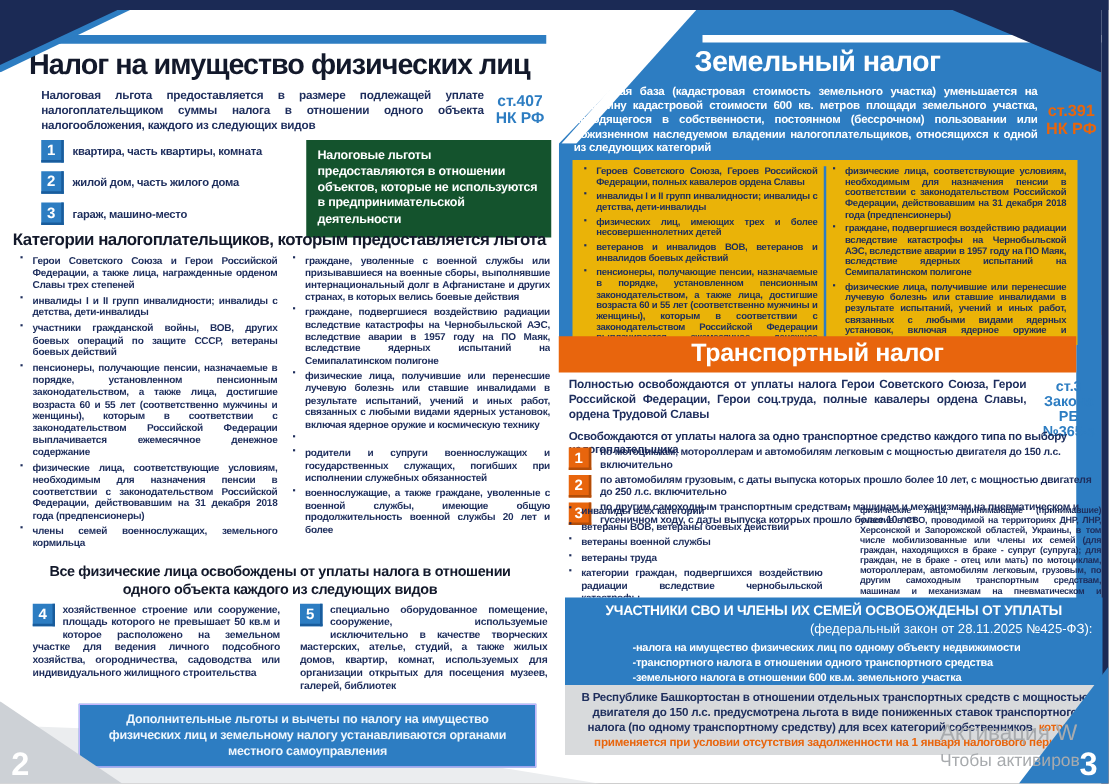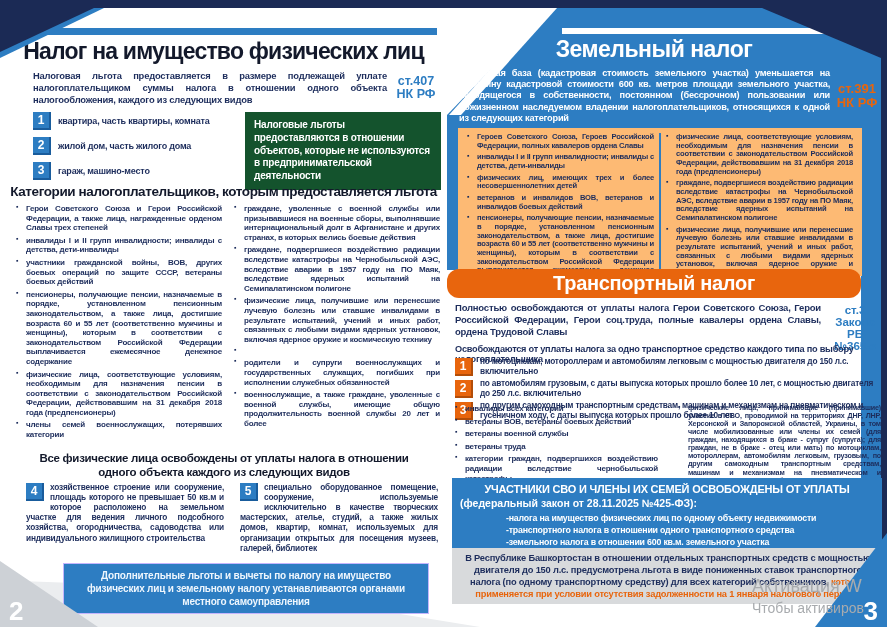--- a/index.html
+++ b/index.html
@@ -70,43 +70,43 @@
   .lp-footer{position:absolute;top:563px;left:63px;width:340px;z-index:2;background:#2d7dc2;
      border:1px solid #c4b5fd;color:#eef6fd;font-weight:bold;font-size:10px;line-height:1.3;
      text-align:center;padding:5px 12px;letter-spacing:-0.2px;}
   
   .rp-land-title{position:absolute;top:36px;left:447px;width:414px;text-align:center;z-index:2;
      font-size:23px;font-weight:bold;color:#ffffff;letter-spacing:-0.5px;}
   .rp-land-intro{position:absolute;top:68px;left:459px;width:420px;display:flex;gap:5px;z-index:2;}
   .rp-land-intro p{flex:1;color:#fff;font-size:9.2px;font-weight:bold;line-height:1.22;letter-spacing:-0.2px;}
   .rp-land-intro .law-ref{width:44px;color:#e8650d;font-size:13px;align-self:center;}
   .rp-card{position:absolute;top:128px;left:458px;width:396px;height:138px;overflow:hidden;
-     background:#fdba74;display:flex;z-index:2;padding:5px 4px;}
+     background:#eab308;display:flex;z-index:2;padding:5px 4px;}
   .rp-card ul{flex:1;padding:0 5px;}
   .rp-card ul li{font-size:7.6px;line-height:1.14;}
   .rp-card .col2{border-left:2px solid #2d7dc2;}
   
   .rp-orange-band{position:absolute;top:269px;left:447px;width:414px;z-index:2;background:#e8650d;
-     color:#fff;font-size:20px;font-weight:bold;text-align:center;padding:3px 0;letter-spacing:-0.3px;border-radius:12px;}
+     color:#fff;font-size:20px;font-weight:bold;text-align:center;padding:3px 0;letter-spacing:-0.3px;}
   .rp-tr-intro{position:absolute;top:302px;left:455px;width:428px;display:flex;gap:6px;z-index:2;}
   .rp-tr-intro p{flex:1;font-size:9.5px;font-weight:bold;line-height:1.25;letter-spacing:-0.2px;}
   .rp-tr-intro .law-ref{width:56px;color:#2d7dc2;font-size:11.5px;align-self:flex-start;margin-top:2px;}
   .rp-sub{position:absolute;top:344px;left:455px;width:424px;z-index:2;
      font-size:9.2px;font-weight:bold;letter-spacing:-0.25px;}
   .rp-rules{position:absolute;top:357px;left:455px;width:426px;z-index:2;}
   .rule-item{display:flex;gap:7px;align-items:center;margin-bottom:3px;}
   .rule-item .txt{font-size:8.3px;font-weight:bold;line-height:1.15;letter-spacing:-0.2px;}
   .rp-bene{position:absolute;top:404px;left:455px;width:426px;height:74px;overflow:hidden;
      display:flex;gap:20px;z-index:2;}
   .rp-bene ul{flex:1;}
   .rp-bene .col2 li{font-size:7.2px;line-height:1.12;}
   .rp-svo{position:absolute;top:478px;left:452px;width:414px;z-index:2;background:#2d7dc2;
      color:#fff;padding:5px 8px 4px;}
   .rp-svo .h1{font-size:11px;font-weight:bold;text-align:center;letter-spacing:-0.2px;}
-  .rp-svo .h2{font-size:10.5px;font-weight:bold;text-align:left;margin-top:2px;}
+  .rp-svo .h2{font-size:10.5px;font-weight:normal;text-align:right;margin-top:2px;}
   .rp-svo ul{margin-top:3px;}
   .rp-svo li{padding-left:46px;font-size:8.8px;line-height:1.38;margin-bottom:0;text-align:left;}
   .rp-svo li::before{content:"";}
   .rp-bash{position:absolute;top:548px;left:452px;width:412px;z-index:2;background:#d8dadc;
      color:#1d2d5c;font-weight:bold;font-size:9.3px;line-height:1.3;text-align:center;
      padding:4px 10px;letter-spacing:-0.2px;}
   .rp-bash .hl{color:#e8650d;}
 </style>
 </head>
 <body>
@@ -161,21 +161,21 @@
   <h2 class="lp-cat-head">Категории налогоплательщиков, которым предоставляется льгота</h2>
 
   <div class="lp-cols">
     <ul>
 
     <li>Герои Советского Союза и Герои Российской Федерации, а также лица, награжденные орденом Славы трех степеней</li>
         <li>инвалиды I и II групп инвалидности; инвалиды с детства, дети-инвалиды</li>
         <li>участники гражданской войны, ВОВ, других боевых операций по защите СССР, ветераны боевых действий</li>
         <li>пенсионеры, получающие пенсии, назначаемые в порядке, установленном пенсионным законодательством, а также лица, достигшие возраста 60 и 55 лет (соответственно мужчины и женщины), которым в соответствии с законодательством Российской Федерации выплачивается ежемесячное денежное содержание</li>
         <li>физические лица, соответствующие условиям, необходимым для назначения пенсии в соответствии с законодательством Российской Федерации, действовавшим на 31 декабря 2018 года (предпенсионеры)</li>
-        <li>члены семей военнослужащих, потерявших категории</li>
+        <li>члены семей военнослужащих, земельного кормильца</li>
       </ul>
     <ul>
 
     <li>граждане, уволенные с военной службы или призывавшиеся на военные сборы, выполнявшие интернациональный долг в Афганистане и других странах, в которых велись боевые действия</li>
         <li>граждане, подвергшиеся воздействию радиации вследствие катастрофы на Чернобыльской АЭС, вследствие аварии в 1957 году на ПО Маяк, вследствие ядерных испытаний на Семипалатинском полигоне</li>
         <li>физические лица, получившие или перенесшие лучевую болезнь или ставшие инвалидами в результате испытаний, учений и иных работ, связанных с любыми видами ядерных установок, включая ядерное оружие и космическую технику</li>
         <li></li>
         <li>родители и супруги военнослужащих и государственных служащих, погибших при исполнении служебных обязанностей</li>
         <li>военнослужащие, а также граждане, уволенные с военной службы, имеющие общую продолжительность военной службы 20 лет и более</li>
       </ul>

